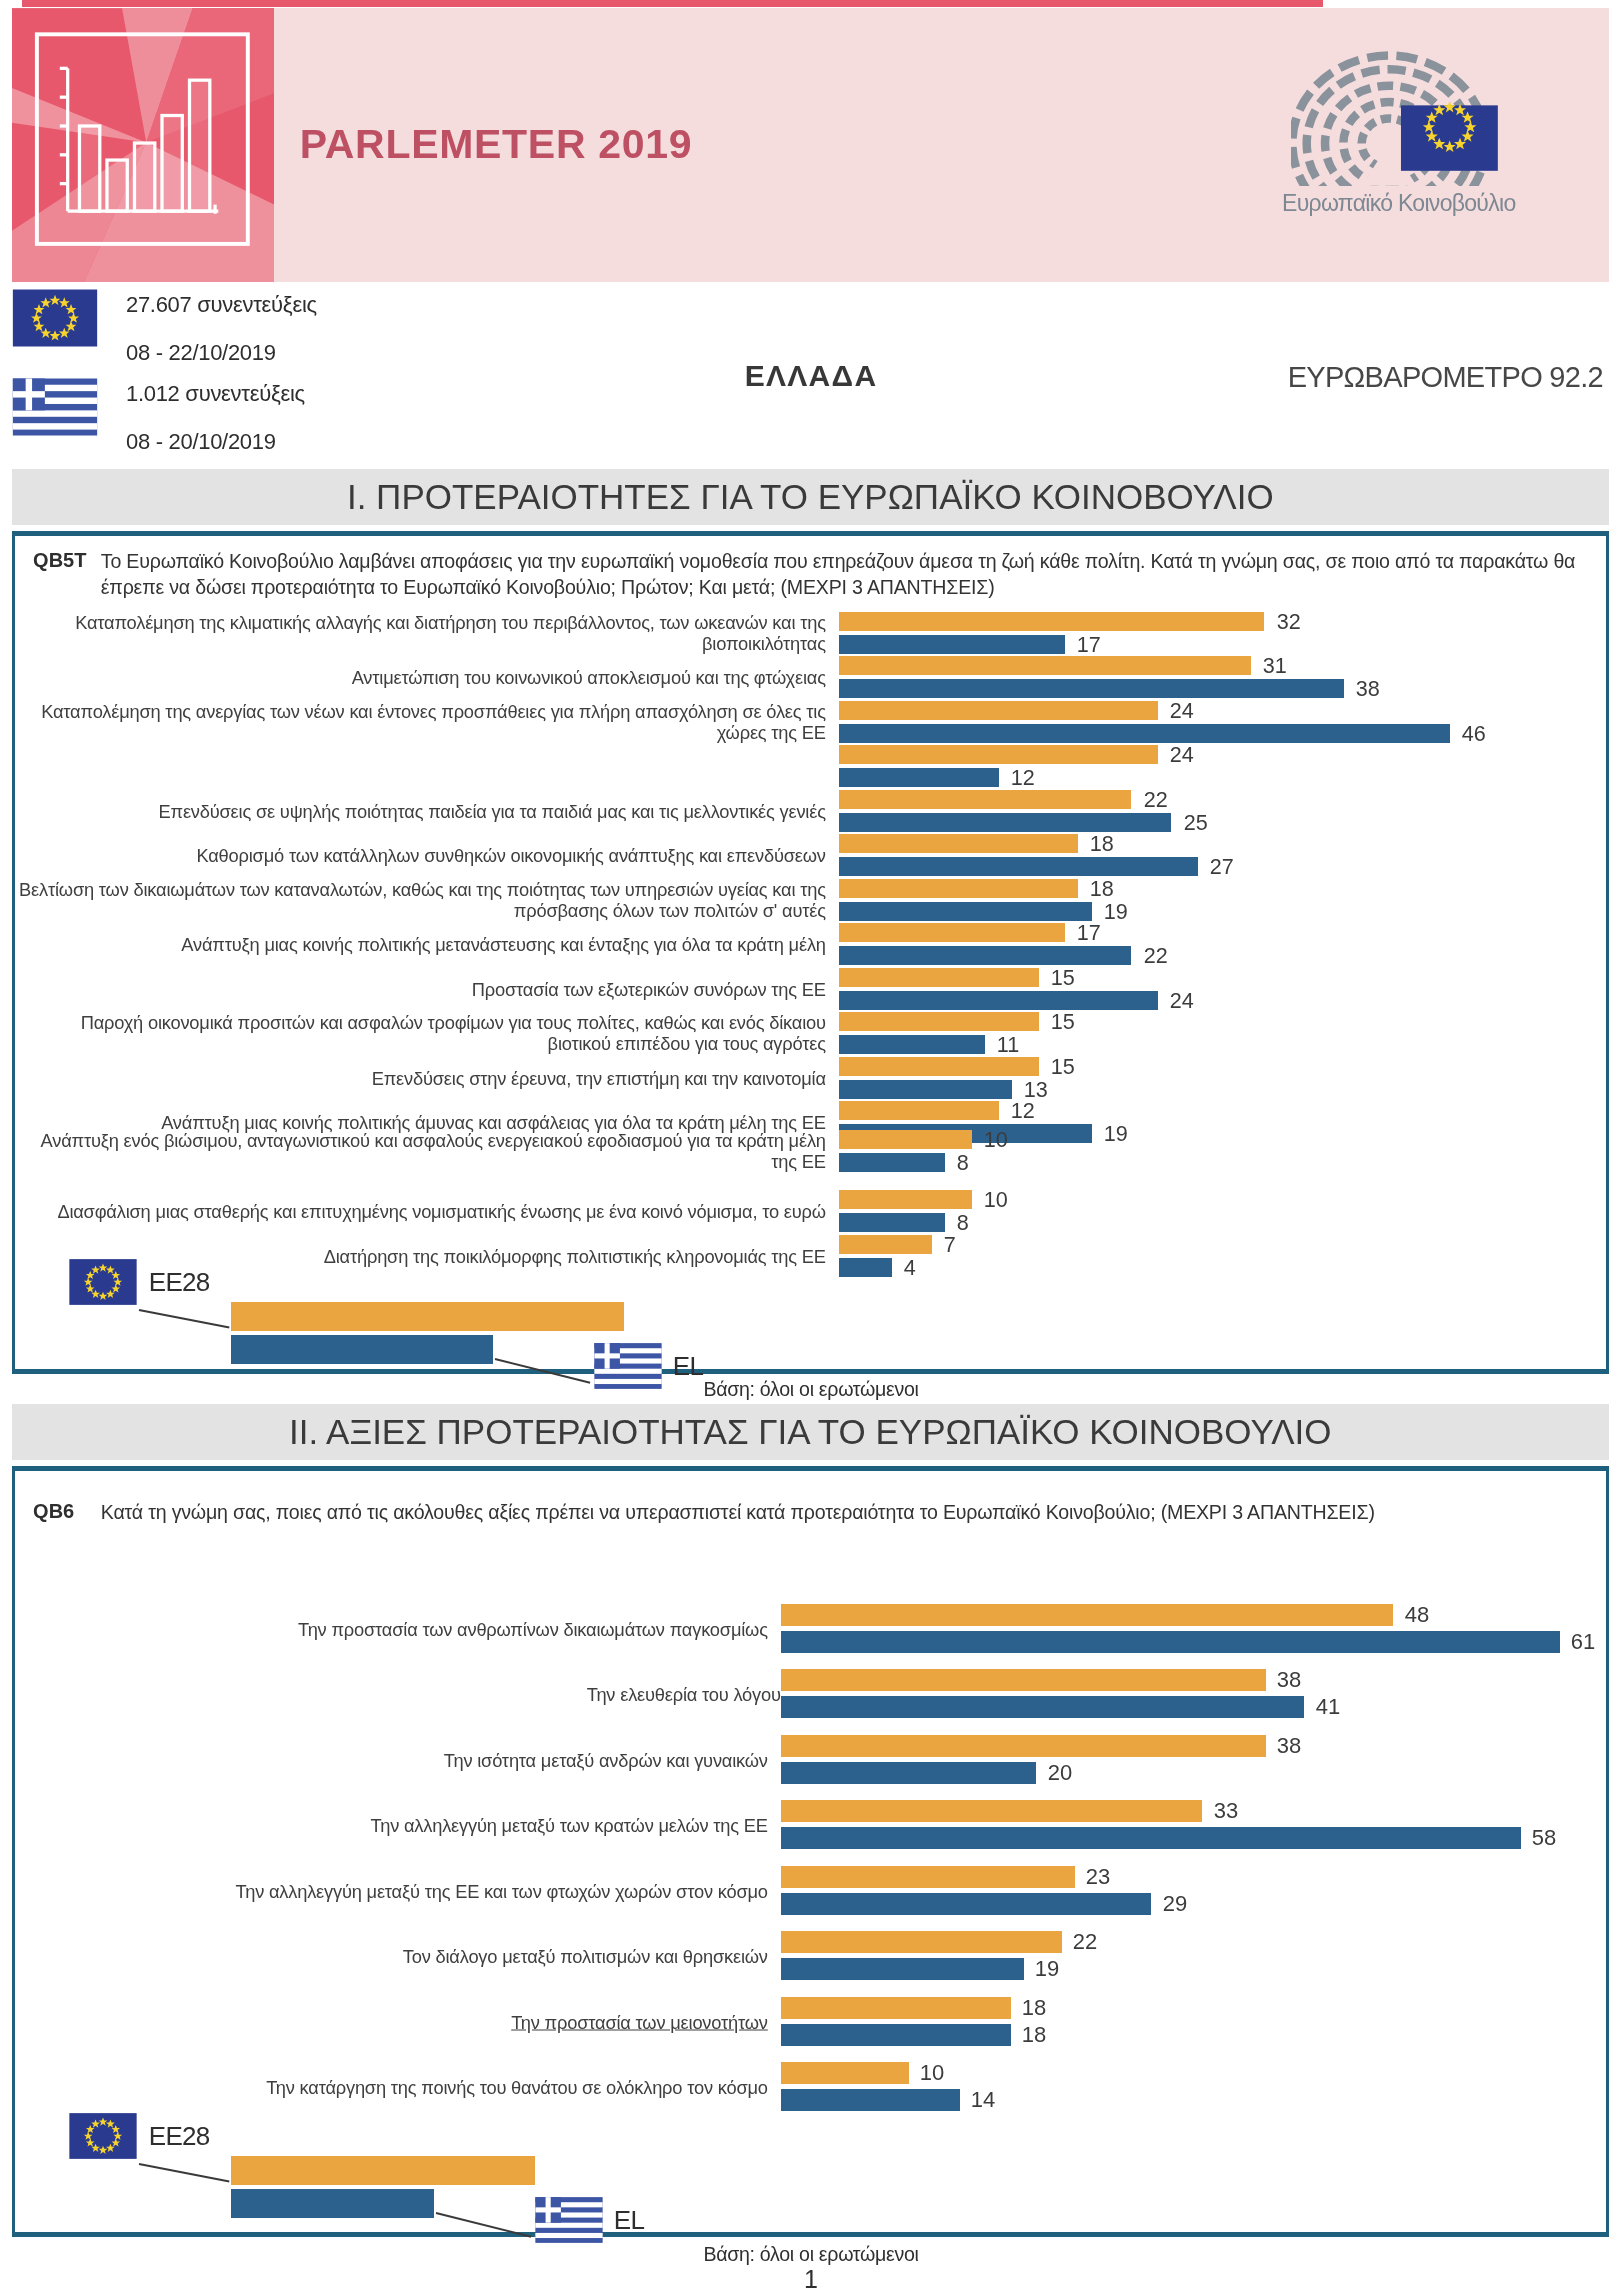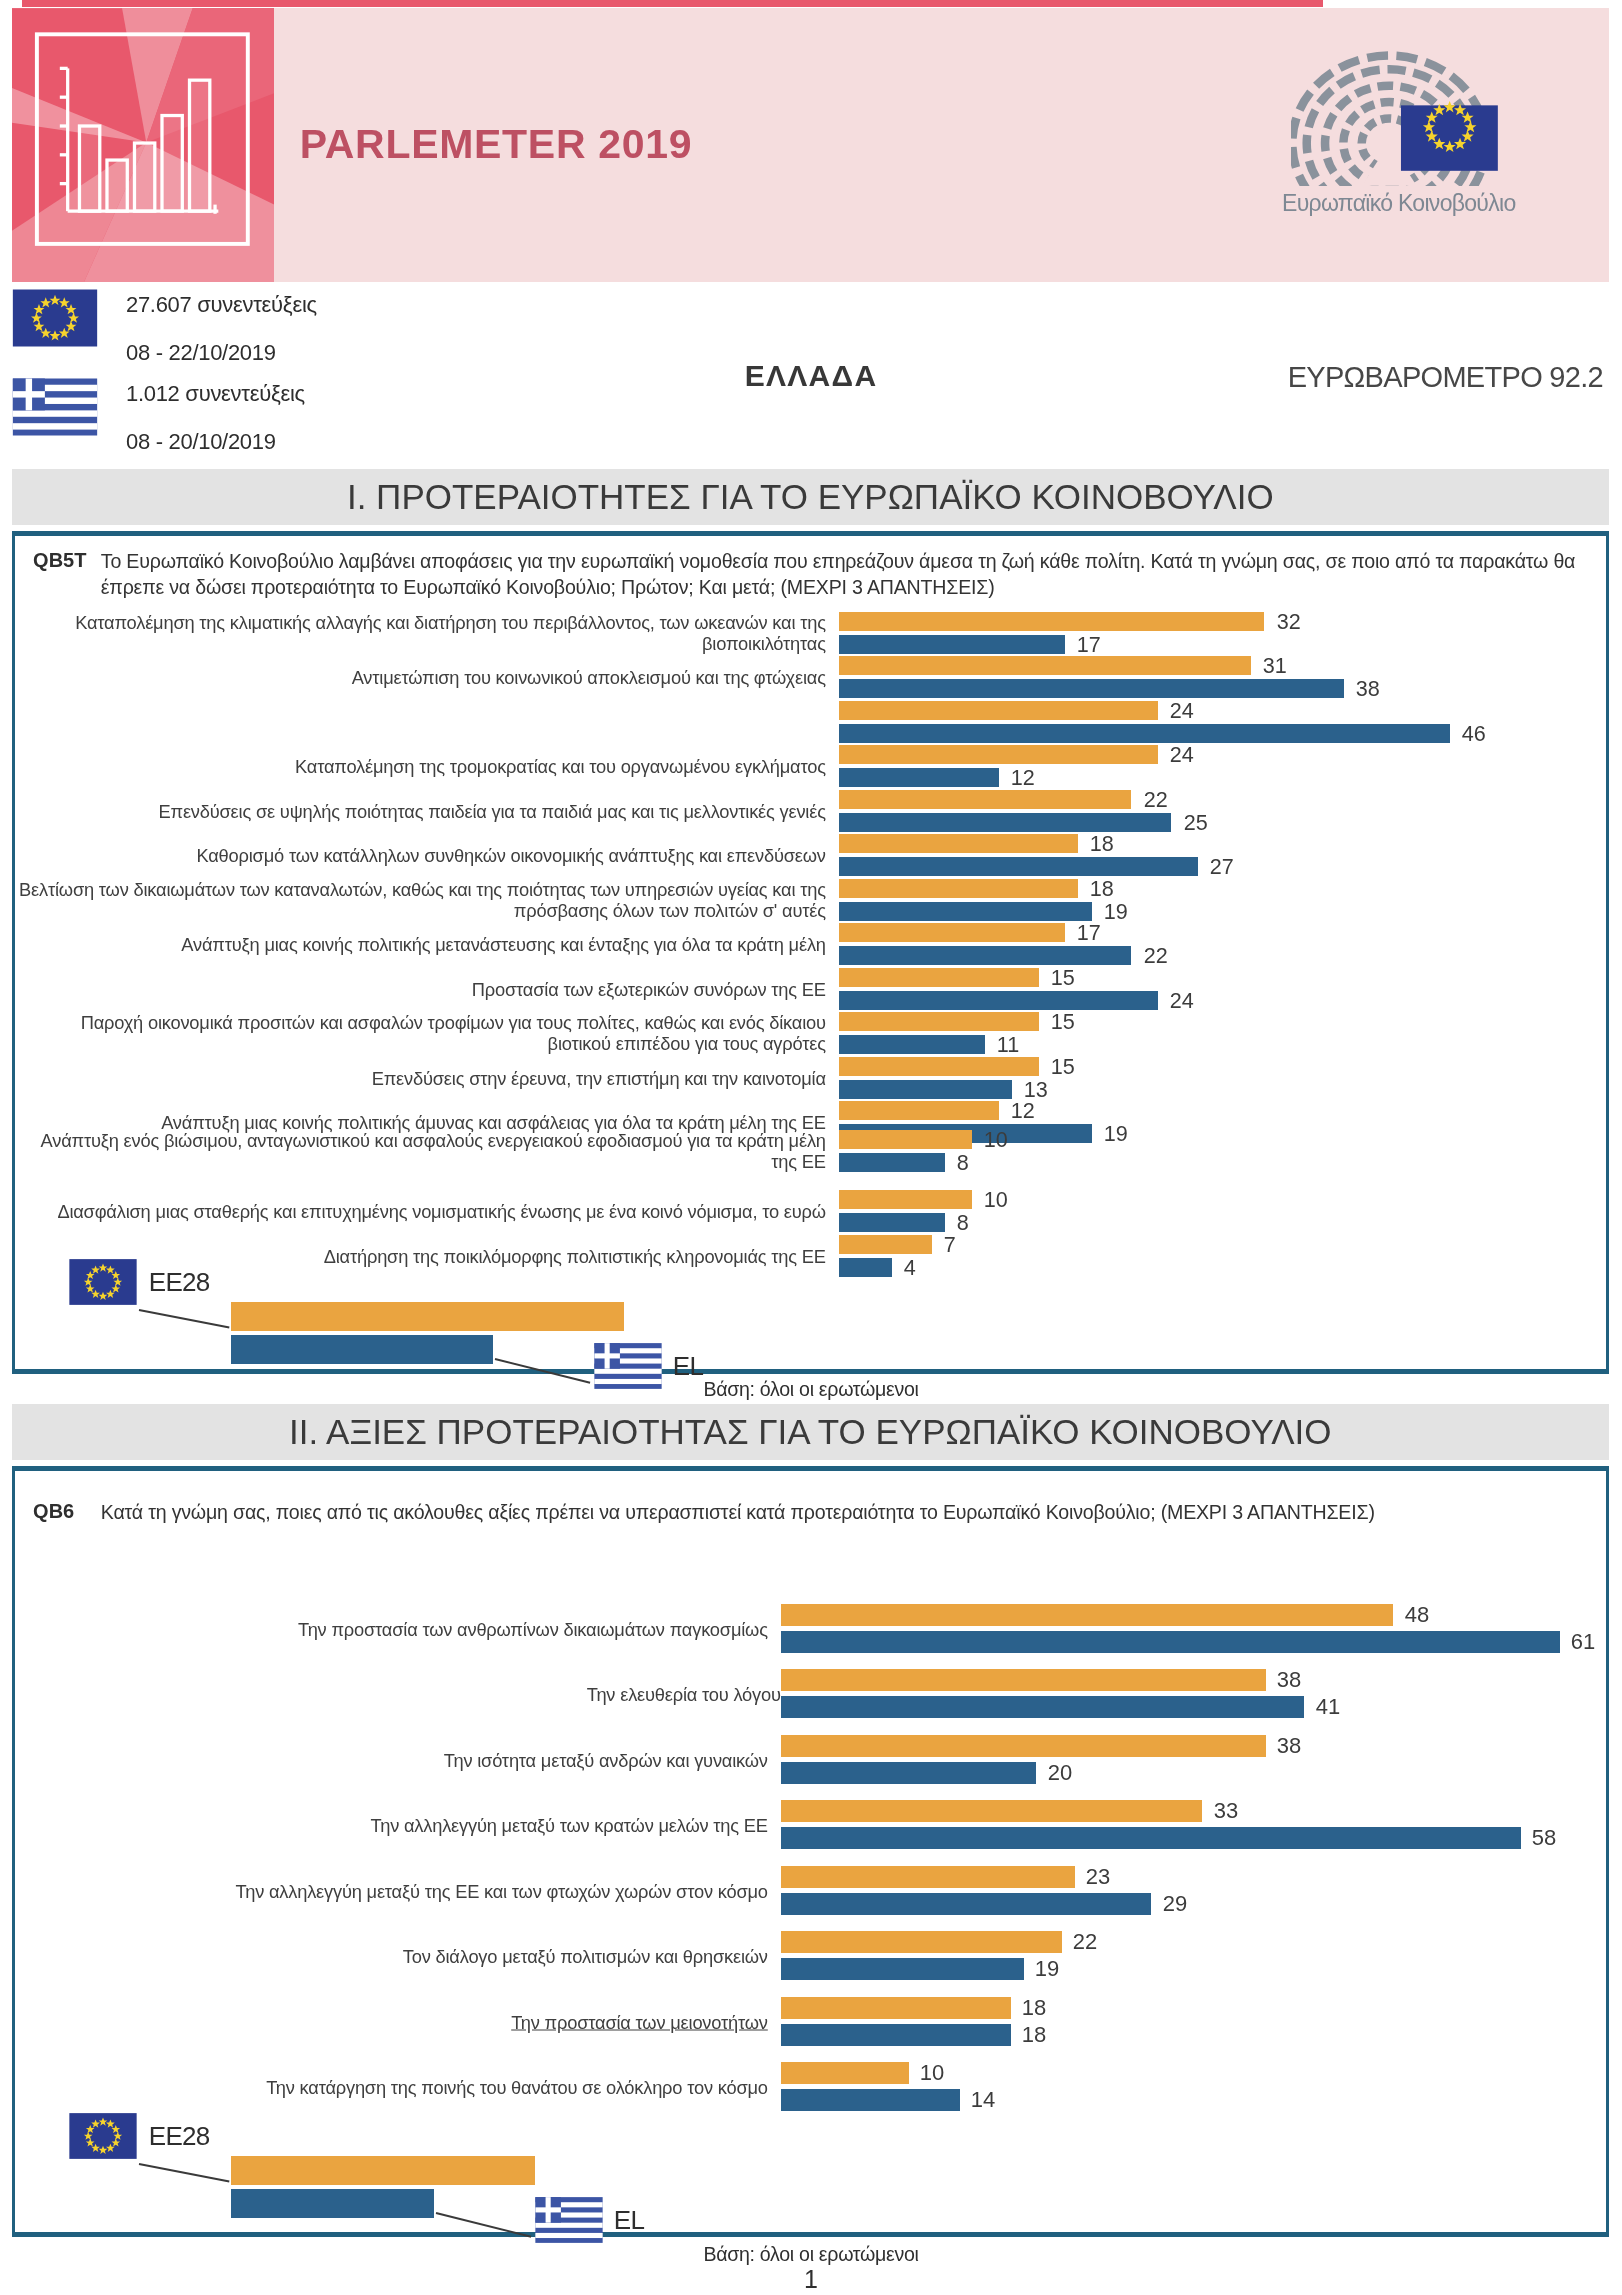--- a/index.html
+++ b/index.html
@@ -175,27 +175,27 @@
     <div class="val val-country" style="left: 1062px; top: 24px; line-height: 19px; font-size: 21.6px;">17</div>
   </div>
         <div class="row" style="top: 44px; height: 44px;">
     <div class="row-label" style="width: 811px;">Αντιμετώπιση του κοινωνικού αποκλεισμού και της φτώχειας</div>
     <div class="bar bar-eu" style="left: 824px; top: 1.3px; width: 412px; height: 19px; background: rgb(234, 164, 64);"></div>
     <div class="val val-eu" style="left: 1248px; top: 1.3px; line-height: 19px; font-size: 21.6px;">31</div>
     <div class="bar bar-country" style="left: 824px; top: 24px; width: 505px; height: 19px; background: rgb(43, 97, 140);"></div>
     <div class="val val-country" style="left: 1341px; top: 24px; line-height: 19px; font-size: 21.6px;">38</div>
   </div>
         <div class="row" style="top: 89px; height: 44px;">
+    <div class="row-label" style="width: 811px;">Καταπολέμηση της ανεργίας των νέων και έντονες προσπάθειες για πλήρη απασχόληση σε όλες τις χώρες της ΕΕ</div>
     <div class="bar bar-eu" style="left: 824px; top: 1.3px; width: 319px; height: 19px; background: rgb(234, 164, 64);"></div>
     <div class="val val-eu" style="left: 1155px; top: 1.3px; line-height: 19px; font-size: 21.6px;">24</div>
     <div class="bar bar-country" style="left: 824px; top: 24px; width: 611px; height: 19px; background: rgb(43, 97, 140);"></div>
     <div class="val val-country" style="left: 1447px; top: 24px; line-height: 19px; font-size: 21.6px;">46</div>
   </div>
         <div class="row" style="top: 133px; height: 44px;">
-    <div class="row-label" style="width: 811px;">Καταπολέμηση της τρομοκρατίας και του οργανωμένου εγκλήματος</div>
     <div class="bar bar-eu" style="left: 824px; top: 1.3px; width: 319px; height: 19px; background: rgb(234, 164, 64);"></div>
     <div class="val val-eu" style="left: 1155px; top: 1.3px; line-height: 19px; font-size: 21.6px;">24</div>
     <div class="bar bar-country" style="left: 824px; top: 24px; width: 160px; height: 19px; background: rgb(43, 97, 140);"></div>
     <div class="val val-country" style="left: 996px; top: 24px; line-height: 19px; font-size: 21.6px;">12</div>
   </div>
         <div class="row" style="top: 178px; height: 44px;">
     <div class="row-label" style="width: 811px;">Επενδύσεις σε υψηλής ποιότητας παιδεία για τα παιδιά μας και τις μελλοντικές γενιές</div>
     <div class="bar bar-eu" style="left: 824px; top: 1.3px; width: 292px; height: 19px; background: rgb(234, 164, 64);"></div>
     <div class="val val-eu" style="left: 1129px; top: 1.3px; line-height: 19px; font-size: 21.6px;">22</div>
     <div class="bar bar-country" style="left: 824px; top: 24px; width: 332px; height: 19px; background: rgb(43, 97, 140);"></div>

